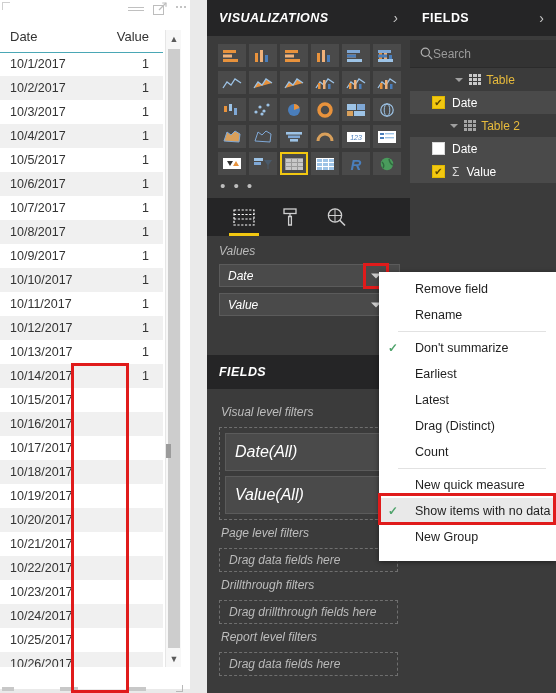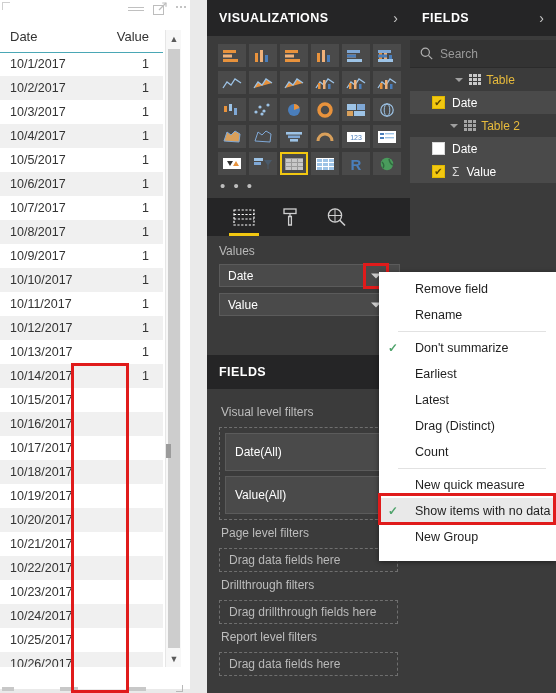--- a/index.html
+++ b/index.html
@@ -103,20 +103,21 @@
 
   
   .rh { position: absolute; background: #c8c8c8; }
   .rh.h { width: 18px; height: 4px; }
   .rh.corner { width: 7px; height: 7px; border-right: 1px solid #b8b8b8; border-bottom: 1px solid #b8b8b8; background: transparent; }
 
   
   #viz-pane {
     position: absolute; left: 207px; top: 0; width: 203px; height: 693px;
     background: #3b3b3b;
+    font-style: italic;
   }
   .pane-title {
     height: 36px; background: #252526; display: flex; align-items: center;
     padding: 0 12px; justify-content: space-between;
   }
   .pane-title span.t {
     color: #ffffff; font-size: 12.5px; font-weight: bold; letter-spacing: .45px;
   }
   .chev { color: #c8c8c8; font-size: 14px; }
 
@@ -169,41 +170,41 @@
   #filters-hdr {
     margin-top: 16px; height: 34px; background: #252526;
     display: flex; align-items: center; padding: 0 12px;
   }
   #filters-hdr span { color: #fff; font-size: 12.5px; font-weight: bold; letter-spacing: .45px; }
   #filters-body { padding: 10px 12px 0 12px; }
   .f-sec-label { color: #bdbdbd; font-size: 12px; margin: 6px 0 8px 2px; }
   .f-card {
     height: 28px; background: #4a4a4a; border: 1px solid #5b5b5b;
     display: flex; align-items: center; padding: 18px 9px;
-    color: #fff; font-size: 12px; margin-bottom: 6px;
+    color: #fff; font-size: 16px; margin-bottom: 6px;
   }
   .f-drop {
     height: 24px; border: 1px dashed #6f6f6f; display: flex; align-items: center;
     padding: 0 9px; color: #b9b9b9; font-size: 12px; margin-bottom: 4px;
   }
   .f-group { border: 1px dashed #6f6f6f; padding: 5px 5px 0 5px; margin-bottom: 4px; }
   .f-group .f-card { margin-bottom: 5px; }
   #redbox-dragfields {
     position: absolute; left: 396px; top: 496px; width: 42px; height: 26px;
     border: 3px solid #e01b1b; z-index: 40;
   }
 
   
   #fields-pane {
     position: absolute; left: 410px; top: 0; width: 146px; height: 693px;
     background: #3b3b3b;
   }
   #search-box {
     height: 28px; background: #333333; border-bottom: 1px solid #2b2b2b;
-    display: flex; align-items: center; padding: 0 10px; gap: 7px;
+    display: flex; align-items: center; padding: 0 10px; 
     margin-top: 4px;
   }
   #search-box .ph { color: #9a9a9a; font-size: 12px; }
   .fld-row {
     display: flex; align-items: center; height: 23px; padding-left: 4px; gap: 5px;
   }
   .fld-row.table-row { background: #3b3b3b; justify-content: center; }
   .fld-row.child { background: #4a4a4a; padding-left: 22px; gap: 7px; }
   .tri {
     width: 0; height: 0; border-left: 4px solid transparent; border-right: 4px solid transparent;

